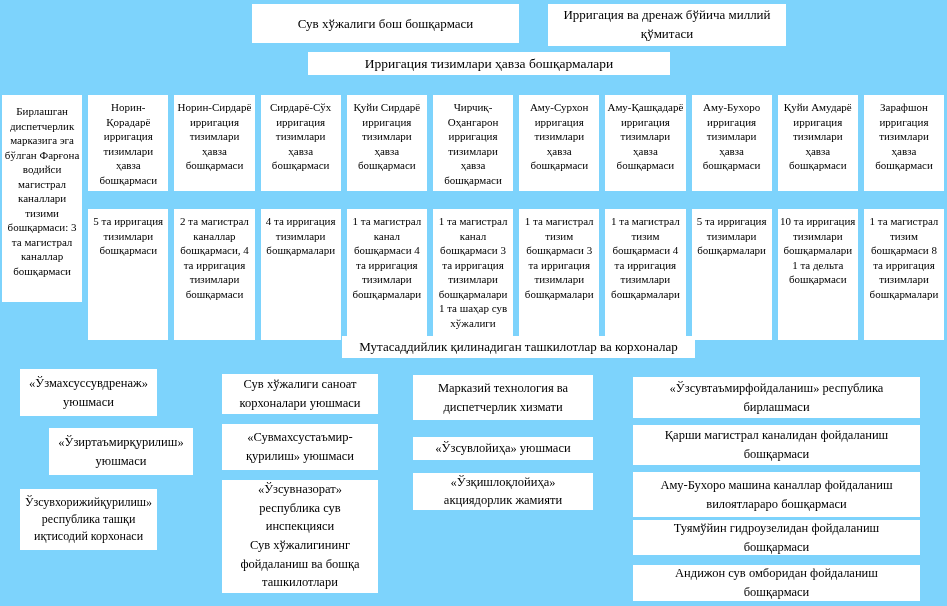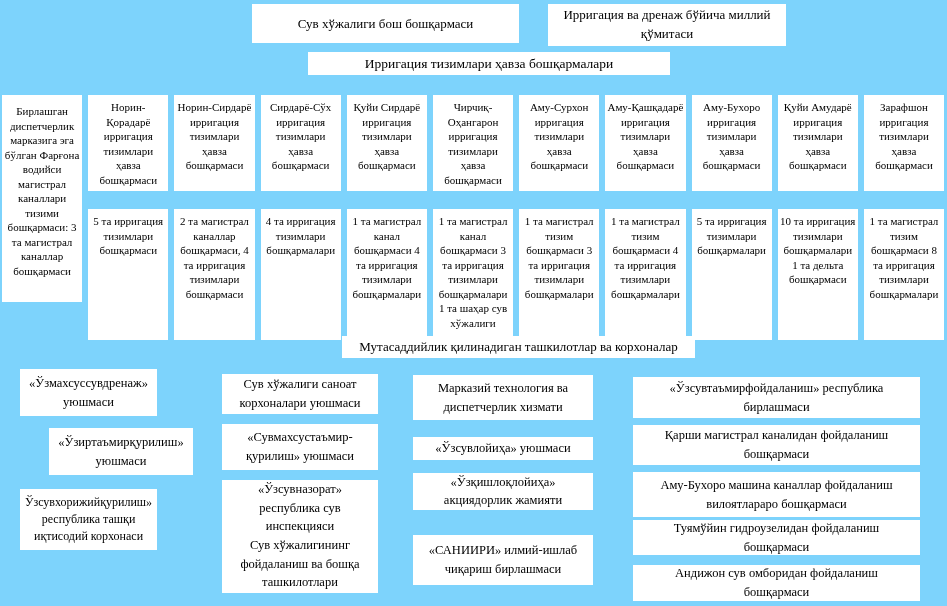--- a/index.html
+++ b/index.html
@@ -93,21 +93,20 @@
   <div class="box org" style="left:20px;top:489px;width:137px;height:61px;font-size:12px;line-height:1.4;">Ўзсувхорижийқурилиш» республика ташқи иқтисодий корхонаси</div>
 
   <div class="box org" style="left:222px;top:374px;width:156px;height:40px;">Сув хўжалиги саноат корхоналари уюшмаси</div>
   <div class="box org" style="left:222px;top:424px;width:156px;height:46px;">«Сувмахсустаъмир-қурилиш» уюшмаси</div>
   <div class="box org" style="left:222px;top:480px;width:156px;height:56px;">«Ўзсувназорат» республика сув инспекцияси</div>
   <div class="box org" style="left:222px;top:535px;width:156px;height:58px;">Сув хўжалигининг фойдаланиш ва бошқа ташкилотлари</div>
 
   <div class="box org" style="left:413px;top:375px;width:180px;height:45px;">Марказий технология ва диспетчерлик хизмати</div>
   <div class="box org" style="left:413px;top:437px;width:180px;height:23px;">«Ўзсувлойиҳа» уюшмаси</div>
   <div class="box org" style="left:413px;top:473px;width:180px;height:37px;line-height:1.4;">«Ўзқишлоқлойиҳа» акциядорлик жамияти</div>
-  <div class="box org" style="left:413px;top:535px;width:180px;height:50px;">«САНИИРИ» илмий-ишлаб чиқариш бирлашмаси</div>
 
   <div class="box org" style="left:633px;top:377px;width:287px;height:41px;">«Ўзсувтаъмирфойдаланиш» республика бирлашмаси</div>
   <div class="box org" style="left:633px;top:425px;width:287px;height:40px;">Қарши магистрал каналидан фойдаланиш бошқармаси</div>
   <div class="box org" style="left:633px;top:472px;width:287px;height:45px;">Аму-Бухоро машина каналлар фойдаланиш вилоятлараро бошқармаси</div>
   <div class="box org" style="left:633px;top:520px;width:287px;height:35px;">Туямўйин гидроузелидан фойдаланиш бошқармаси</div>
   <div class="box org" style="left:633px;top:565px;width:287px;height:36px;">Андижон сув омборидан фойдаланиш бошқармаси</div>
 
 </div>
 
 </body></html>

